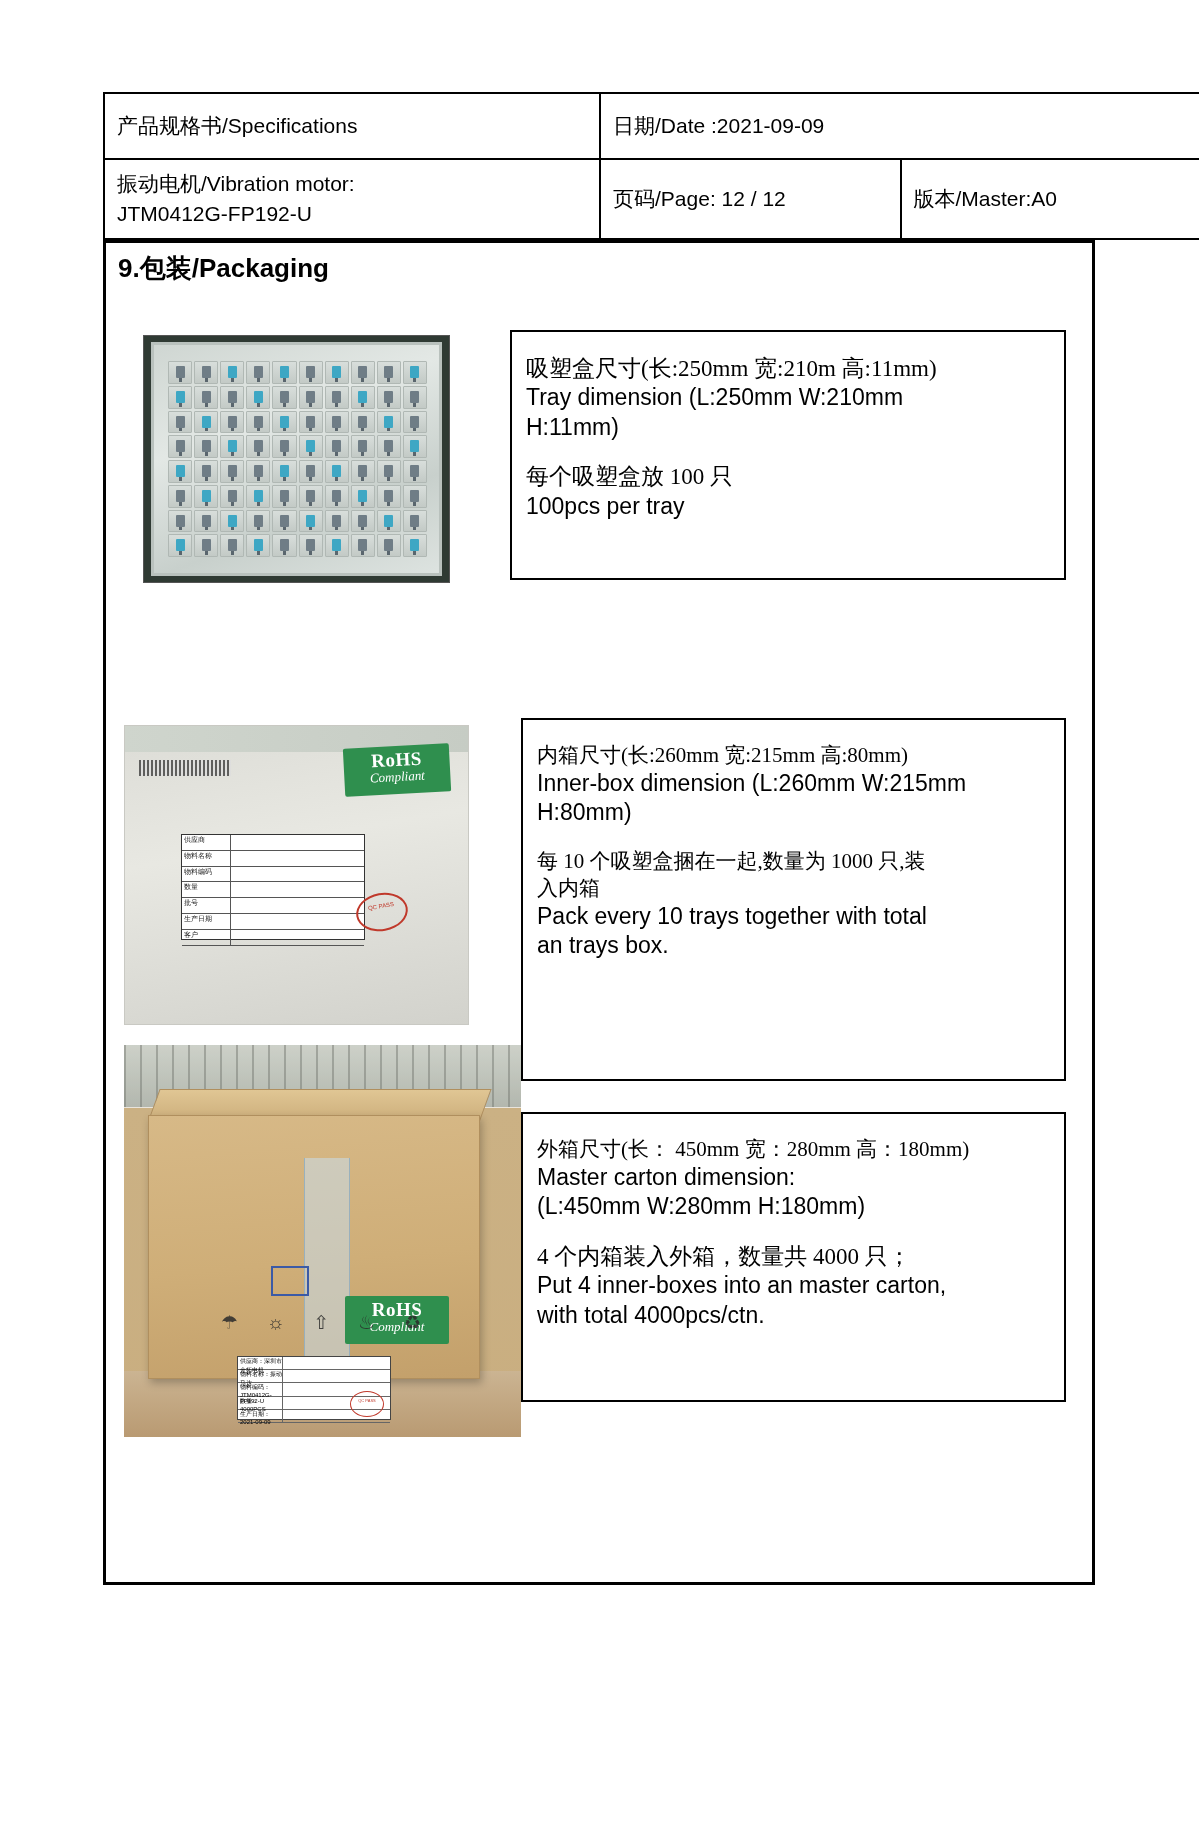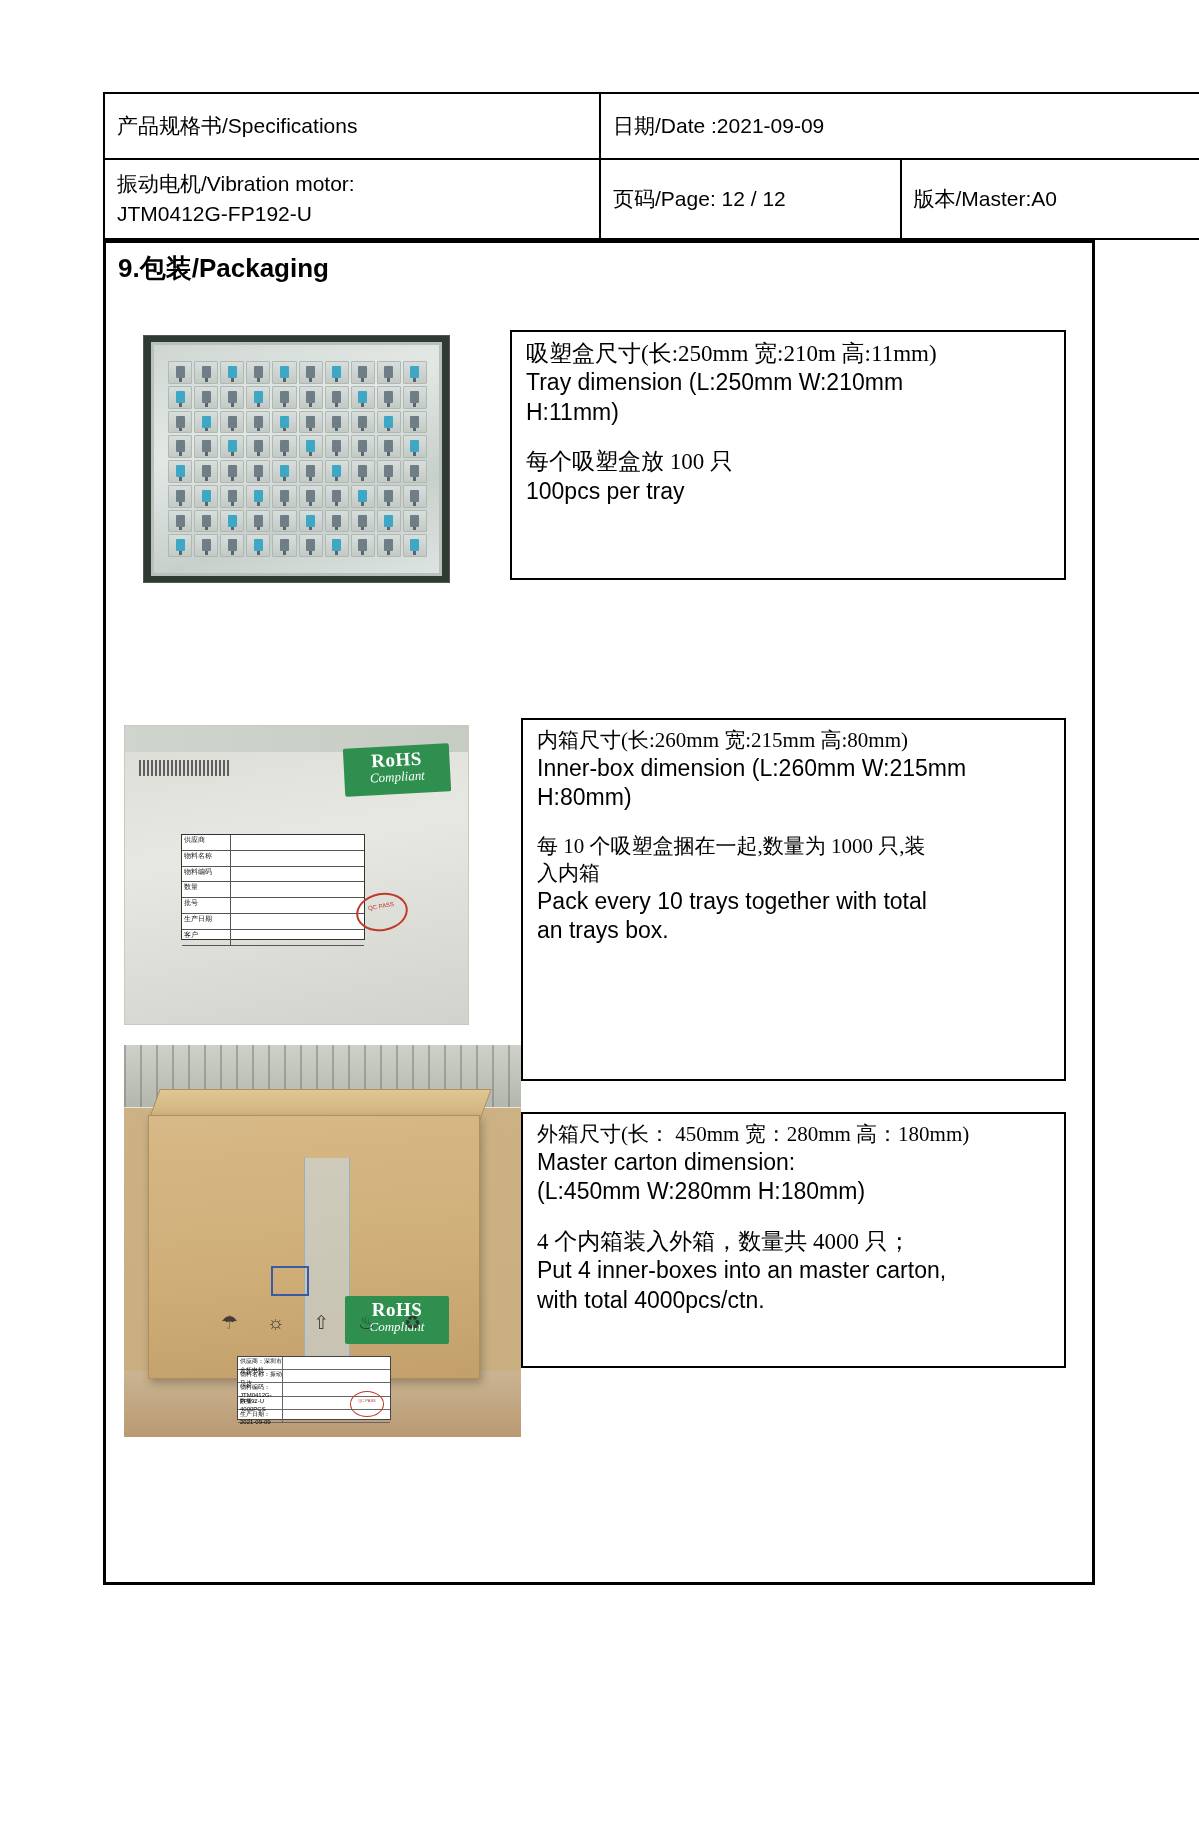--- a/index.html
+++ b/index.html
@@ -284,26 +284,26 @@
     font-size: 19px;
     color: #2b2b2b;
     opacity: .85;
   }
 
   
   .caption {
     position: absolute;
     border: 2px solid #000;
     box-sizing: border-box;
-    padding: 7px 12px 12px 14px;
+    padding: 22px 12px 12px 14px;
     background: #fff;
   }
   .cap-tray  { left: 510px; top: 330px;  width: 556px; height: 250px; }
   .cap-inner { left: 521px; top: 718px;  width: 545px; height: 363px; }
-  .cap-carton{ left: 521px; top: 1112px; width: 545px; height: 256px; }
+  .cap-carton{ left: 521px; top: 1112px; width: 545px; height: 290px; }
 
   .cap-line {
     font-size: 23px;
     line-height: 1.28;
   }
   .cap-line.cjk {
     font-family: "Liberation Serif", "DejaVu Serif", serif;
   }
   .cap-line.small-cjk {
     font-size: 21px;

